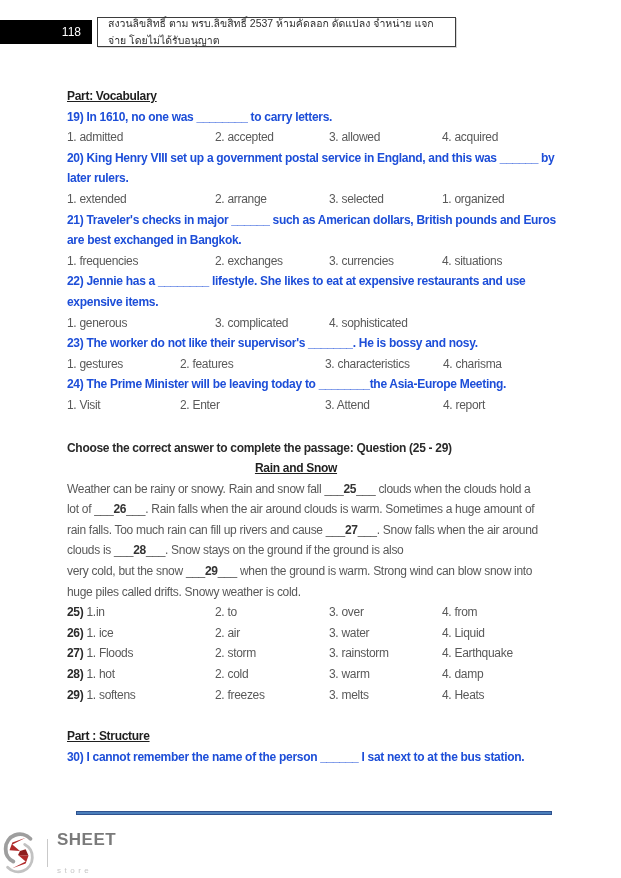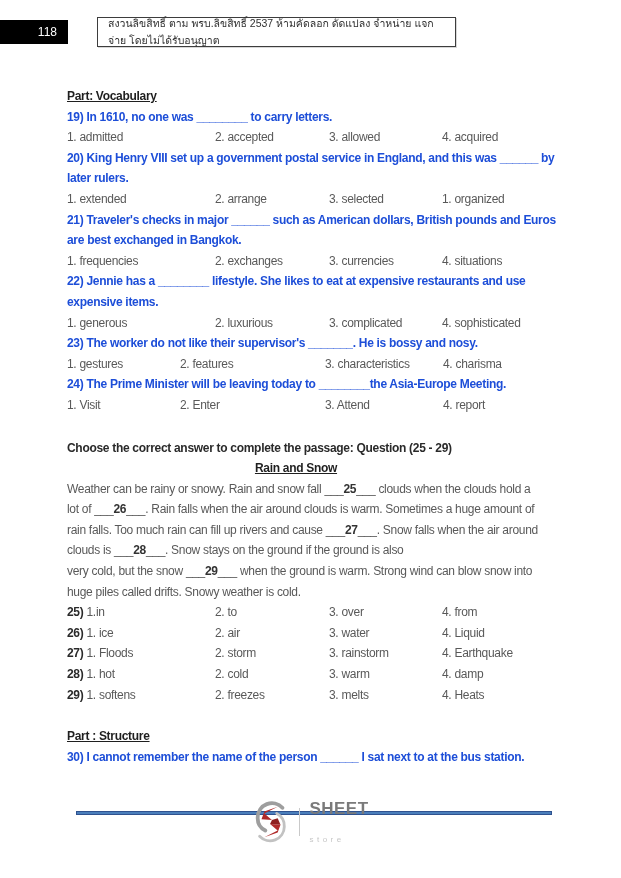--- a/index.html
+++ b/index.html
@@ -8,21 +8,21 @@
     width: 621px; height: 878px;
     position: relative;
     font-family: "Liberation Sans", "DejaVu Sans", sans-serif;
     color: #262626;
     overflow: hidden;
   }
 
   
   .page-badge {
     position: absolute; left: 0; top: 20px;
-    width: 68px; height: 24px;
+    width: 92px; height: 24px;
     background: #000;
     color: #fff;
     font-size: 12px;
     text-align: right;
     line-height: 24px;
     padding-right: 11px;
   }
   .copyright-box {
     position: absolute; left: 97px; top: 17px;
     width: 359px; height: 30px;
@@ -75,23 +75,23 @@
   .p-line .blank-num { font-weight: 700; color: #333; }
 
   
   .footer-divider {
     position: absolute; left: 76px; top: 811px;
     width: 476px; height: 4px;
     background: #4a7ebb;
     border: 1px solid #2f528f;
   }
   .brand {
-    position: absolute; left: 0; top: 800px;
+    position: absolute; left: 0; top: 831px;
     width: 621px;
-    display: flex; align-items: center; justify-content: center;
+    display: flex; align-items: center; 
     gap: 9px;
   }
   .brand .logo-mark { width: 38px; height: 42px; flex: 0 0 auto; }
   .brand .v-rule { width: 1px; height: 28px; background: #c9c9c9; }
   .brand-text { display: flex; flex-direction: column; line-height: 1; }
   .brand-name {
     font-size: 17px; font-weight: 700; color: #7a7a7a; letter-spacing: 0.5px;
   }
   .brand-sub {
     font-size: 8px; color: #c6c6c6; letter-spacing: 3.5px; margin-top: 19px;
@@ -128,21 +128,20 @@
     <div class="opts grid-a">
       <span>1. frequencies</span>
       <span>2. exchanges</span>
       <span>3. currencies</span>
       <span>4. situations</span>
     </div>
     <div class="q-line">22) Jennie has a ________ lifestyle. She likes to eat at expensive restaurants and use</div>
     <div class="q-line">expensive items.</div>
     <div class="opts grid-a">
       <span>1. generous</span>
-      <span>2. luxurious</span>
       <span>3. complicated</span>
       <span>4. sophisticated</span>
     </div>
     <div class="q-line">23) The worker do not like their supervisor's _______. He is bossy and nosy.</div>
     <div class="opts grid-b">
       <span>1. gestures</span>
       <span>2. features</span>
       <span>3. characteristics</span>
       <span>4. charisma</span>
     </div>

